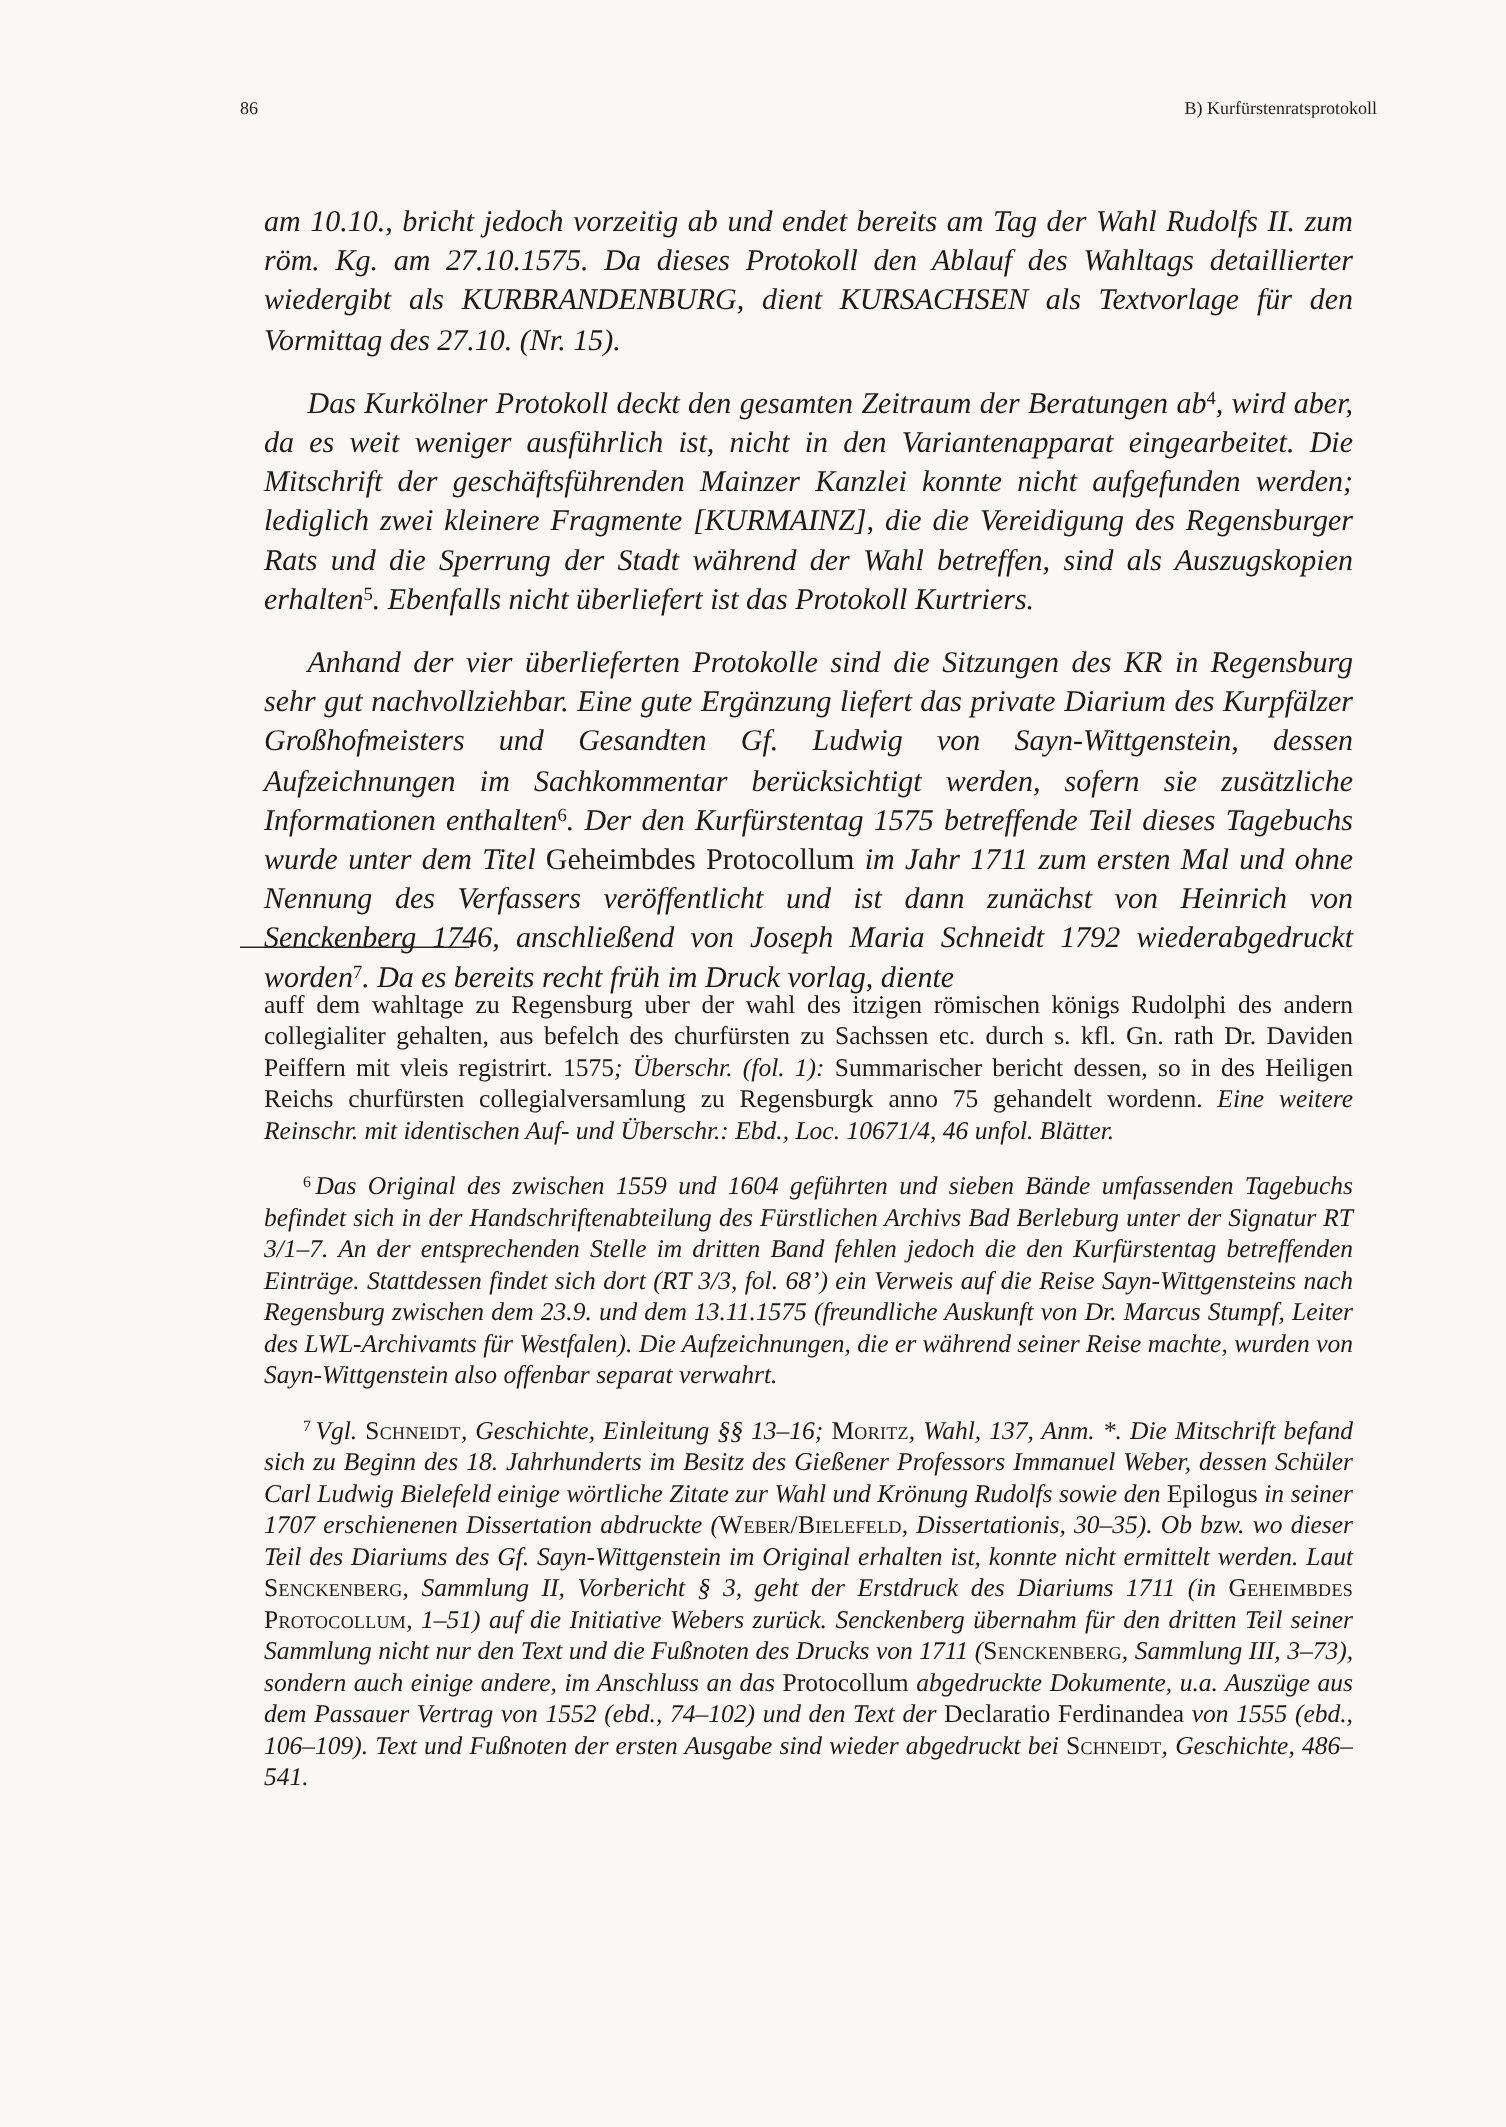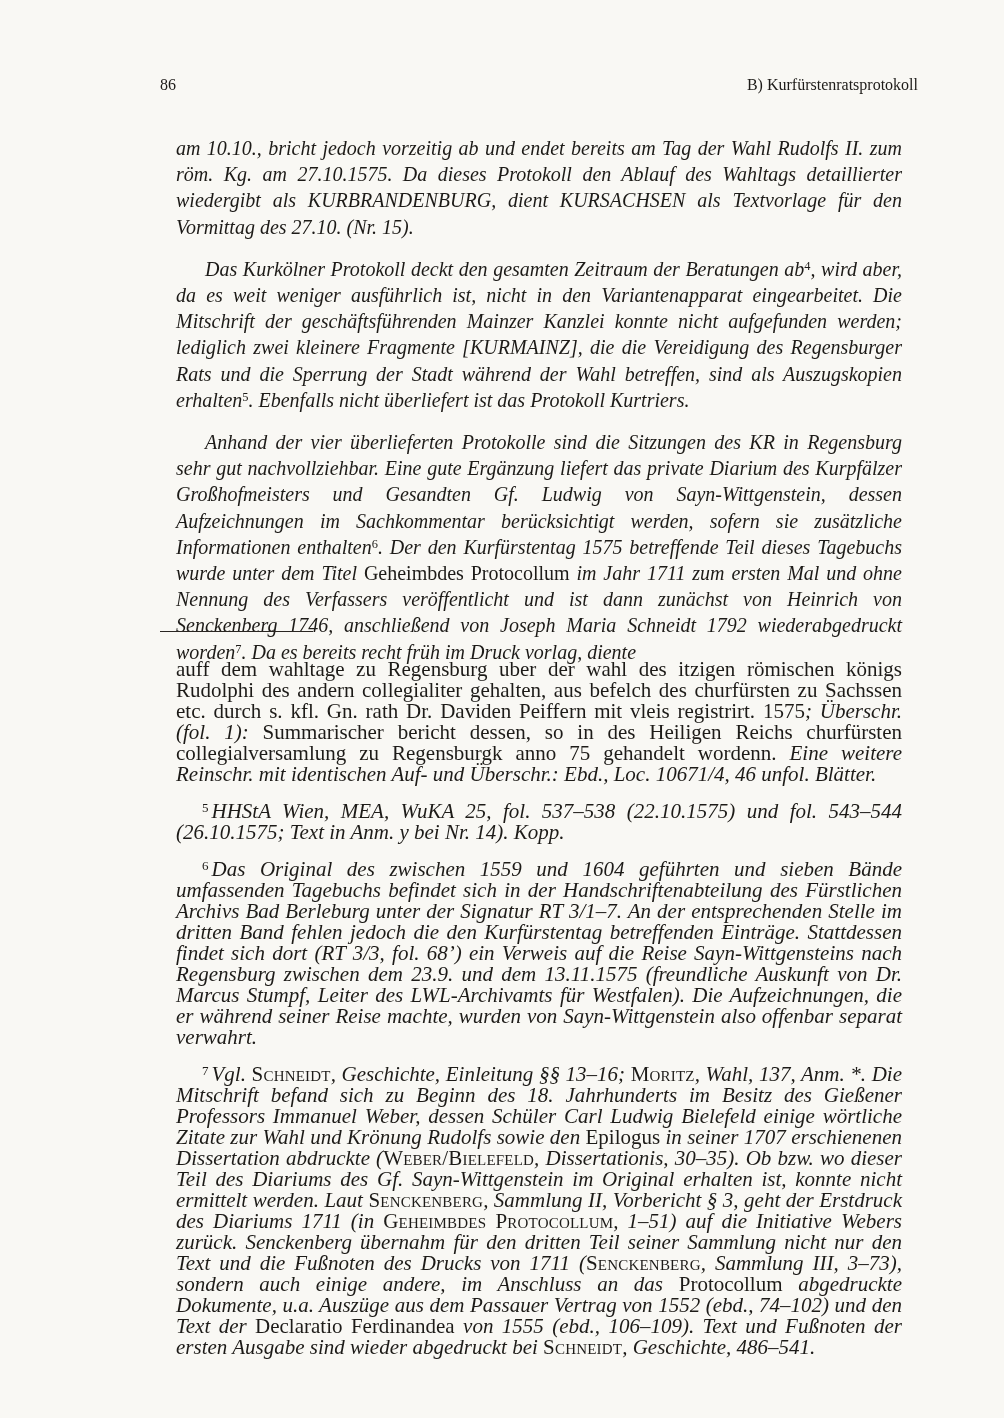--- a/index.html
+++ b/index.html
@@ -7,22 +7,22 @@
     width:1004px; height:1418px;
     background:#f9f8f4;
     color:#1d1b18;
     font-family:"Liberation Serif","DejaVu Serif",serif;
     position:relative;
     overflow:hidden;
   }
   p { margin:16px; padding:0; }
 
   .running-head {
-    position:absolute; top:72px; left:160px; width:758px;
-    font-size:16px; line-height:25px; font-style:normal;
+    position:absolute; top:60px; left:160px; width:758px;
+    font-size:12px; line-height:25px; font-style:normal;
   }
   .page-number { position:absolute; left:0; top:0; }
   .running-title { display:block; text-align:right; }
 
   .body-text {
     position:absolute; top:119px; left:160px; width:758px;
     font-size:20px; line-height:26.2px;
     text-align:justify;
     hyphens:auto; -webkit-hyphens:auto;
   }
@@ -38,21 +38,21 @@
   }
   sup.fnnum { margin-right:3px; }
 
   .fn-separator {
     position:absolute; top:631px; left:160px; width:153px; height:0;
     border-top:1.6px solid #2a2622;
   }
 
   .footnotes {
     position:absolute; top:643px; left:160px; width:758px;
-    font-size:21px; line-height:21px;
+    font-size:17px; line-height:21px;
     text-align:justify;
     hyphens:auto; -webkit-hyphens:auto;
   }
   .footnote.numbered { text-indent:26px; }
 </style>
 </head>
 <body>
 
 <header class="running-head">
   <span class="page-number">86</span>
@@ -62,16 +62,15 @@
 <main class="body-text">
     <p class="body-par"><span class="seg-i">am 10.10., bricht jedoch vorzeitig ab und endet bereits am Tag der Wahl Rudolfs II. zum röm. Kg. am 27.10.1575. Da dieses Protokoll den Ablauf des Wahltags detaillierter wiedergibt als KURBRANDENBURG, dient KURSACHSEN als Textvorlage für den Vormittag des 27.10. (Nr. 15).</span></p>
     <p class="body-par indent"><span class="seg-i">Das Kurkölner Protokoll deckt den gesamten Zeitraum der Beratungen ab</span><sup class="fnref">4</sup><span class="seg-i">, wird aber, da es weit weniger ausführlich ist, nicht in den Variantenapparat eingearbeitet. Die Mitschrift der geschäftsführenden Mainzer Kanzlei konnte nicht aufgefunden werden; lediglich zwei kleinere Fragmente [KURMAINZ], die die Vereidigung des Regensburger Rats und die Sperrung der Stadt während der Wahl betreffen, sind als Auszugskopien erhalten</span><sup class="fnref">5</sup><span class="seg-i">. Ebenfalls nicht überliefert ist das Protokoll Kurtriers.</span></p>
     <p class="body-par indent"><span class="seg-i">Anhand der vier überlieferten Protokolle sind die Sitzungen des KR in Regensburg sehr gut nachvollziehbar. Eine gute Ergänzung liefert das private Diarium des Kurpfälzer Großhofmeisters und Gesandten Gf. Ludwig von Sayn-Wittgenstein, dessen Aufzeichnungen im Sachkommentar berücksichtigt werden, sofern sie zusätzliche Informationen enthalten</span><sup class="fnref">6</sup><span class="seg-i">. Der den Kurfürstentag 1575 betreffende Teil dieses Tagebuchs wurde unter dem Titel </span><span class="seg-r">Geheimbdes Protocollum</span><span class="seg-i"> im Jahr 1711 zum ersten Mal und ohne Nennung des Verfassers veröffentlicht und ist dann zunächst von Heinrich von Senckenberg 1746, anschließend von Joseph Maria Schneidt 1792 wiederabgedruckt worden</span><sup class="fnref">7</sup><span class="seg-i">. Da es bereits recht früh im Druck vorlag, diente</span></p>
   </main>
 
 <div class="fn-separator"></div>
 
 <section class="footnotes">
     <p class="footnote"><span class="seg-r">auff dem wahltage zu Regensburg uber der wahl des itzigen römischen königs Rudolphi des andern collegialiter gehalten, aus befelch des churfürsten zu Sachssen etc. durch s. kfl. Gn. rath Dr. Daviden Peiffern mit vleis registrirt. 1575</span><span class="seg-i">; Überschr. (fol. 1): </span><span class="seg-r">Summarischer bericht dessen, so in des Heiligen Reichs churfürsten collegialversamlung zu Regensburgk anno 75 gehandelt wordenn. </span><span class="seg-i">Eine weitere Reinschr. mit identischen Auf- und Überschr.: Ebd., Loc. 10671/4, 46 unfol. Blätter.</span></p>
-    <p class="footnote numbered"><sup class="fnnum">5</sup><span class="seg-i">HHStA Wien, MEA, WuKA 25, fol. 537–538 (22.10.1575) und fol. 543–544 (26.10.1575; Text in Anm. y bei Nr. 14). Kopp.</span></p>
     <p class="footnote numbered"><sup class="fnnum">6</sup><span class="seg-i">Das Original des zwischen 1559 und 1604 geführten und sieben Bände umfassenden Tagebuchs befindet sich in der Handschriftenabteilung des Fürstlichen Archivs Bad Berleburg unter der Signatur RT 3/1–7. An der entsprechenden Stelle im dritten Band fehlen jedoch die den Kurfürstentag betreffenden Einträge. Stattdessen findet sich dort (RT 3/3, fol. 68’) ein Verweis auf die Reise Sayn-Wittgensteins nach Regensburg zwischen dem 23.9. und dem 13.11.1575 (freundliche Auskunft von Dr. Marcus Stumpf, Leiter des LWL-Archivamts für Westfalen). Die Aufzeichnungen, die er während seiner Reise machte, wurden von Sayn-Wittgenstein also offenbar separat verwahrt.</span></p>
     <p class="footnote numbered"><sup class="fnnum">7</sup><span class="seg-i">Vgl. </span><span class="seg-sc">Schneidt</span><span class="seg-i">, Geschichte, Einleitung §§ 13–16; </span><span class="seg-sc">Moritz</span><span class="seg-i">, Wahl, 137, Anm. *. Die Mitschrift befand sich zu Beginn des 18. Jahrhunderts im Besitz des Gießener Professors Immanuel Weber, dessen Schüler Carl Ludwig Bielefeld einige wörtliche Zitate zur Wahl und Krönung Rudolfs sowie den </span><span class="seg-r">Epilogus</span><span class="seg-i"> in seiner 1707 erschienenen Dissertation abdruckte (</span><span class="seg-sc">Weber/Bielefeld</span><span class="seg-i">, Dissertationis, 30–35). Ob bzw. wo dieser Teil des Diariums des Gf. Sayn-Wittgenstein im Original erhalten ist, konnte nicht ermittelt werden. Laut </span><span class="seg-sc">Senckenberg</span><span class="seg-i">, Sammlung II, Vorbericht § 3, geht der Erstdruck des Diariums 1711 (in </span><span class="seg-sc">Geheimbdes Protocollum</span><span class="seg-i">, 1–51) auf die Initiative Webers zurück. Senckenberg übernahm für den dritten Teil seiner Sammlung nicht nur den Text und die Fußnoten des Drucks von 1711 (</span><span class="seg-sc">Senckenberg</span><span class="seg-i">, Sammlung III, 3–73), sondern auch einige andere, im Anschluss an das </span><span class="seg-r">Protocollum</span><span class="seg-i"> abgedruckte Dokumente, u.a. Auszüge aus dem Passauer Vertrag von 1552 (ebd., 74–102) und den Text der </span><span class="seg-r">Declaratio Ferdinandea</span><span class="seg-i"> von 1555 (ebd., 106–109). Text und Fußnoten der ersten Ausgabe sind wieder abgedruckt bei </span><span class="seg-sc">Schneidt</span><span class="seg-i">, Geschichte, 486–541.</span></p>
   </section>
 
 </body></html>

